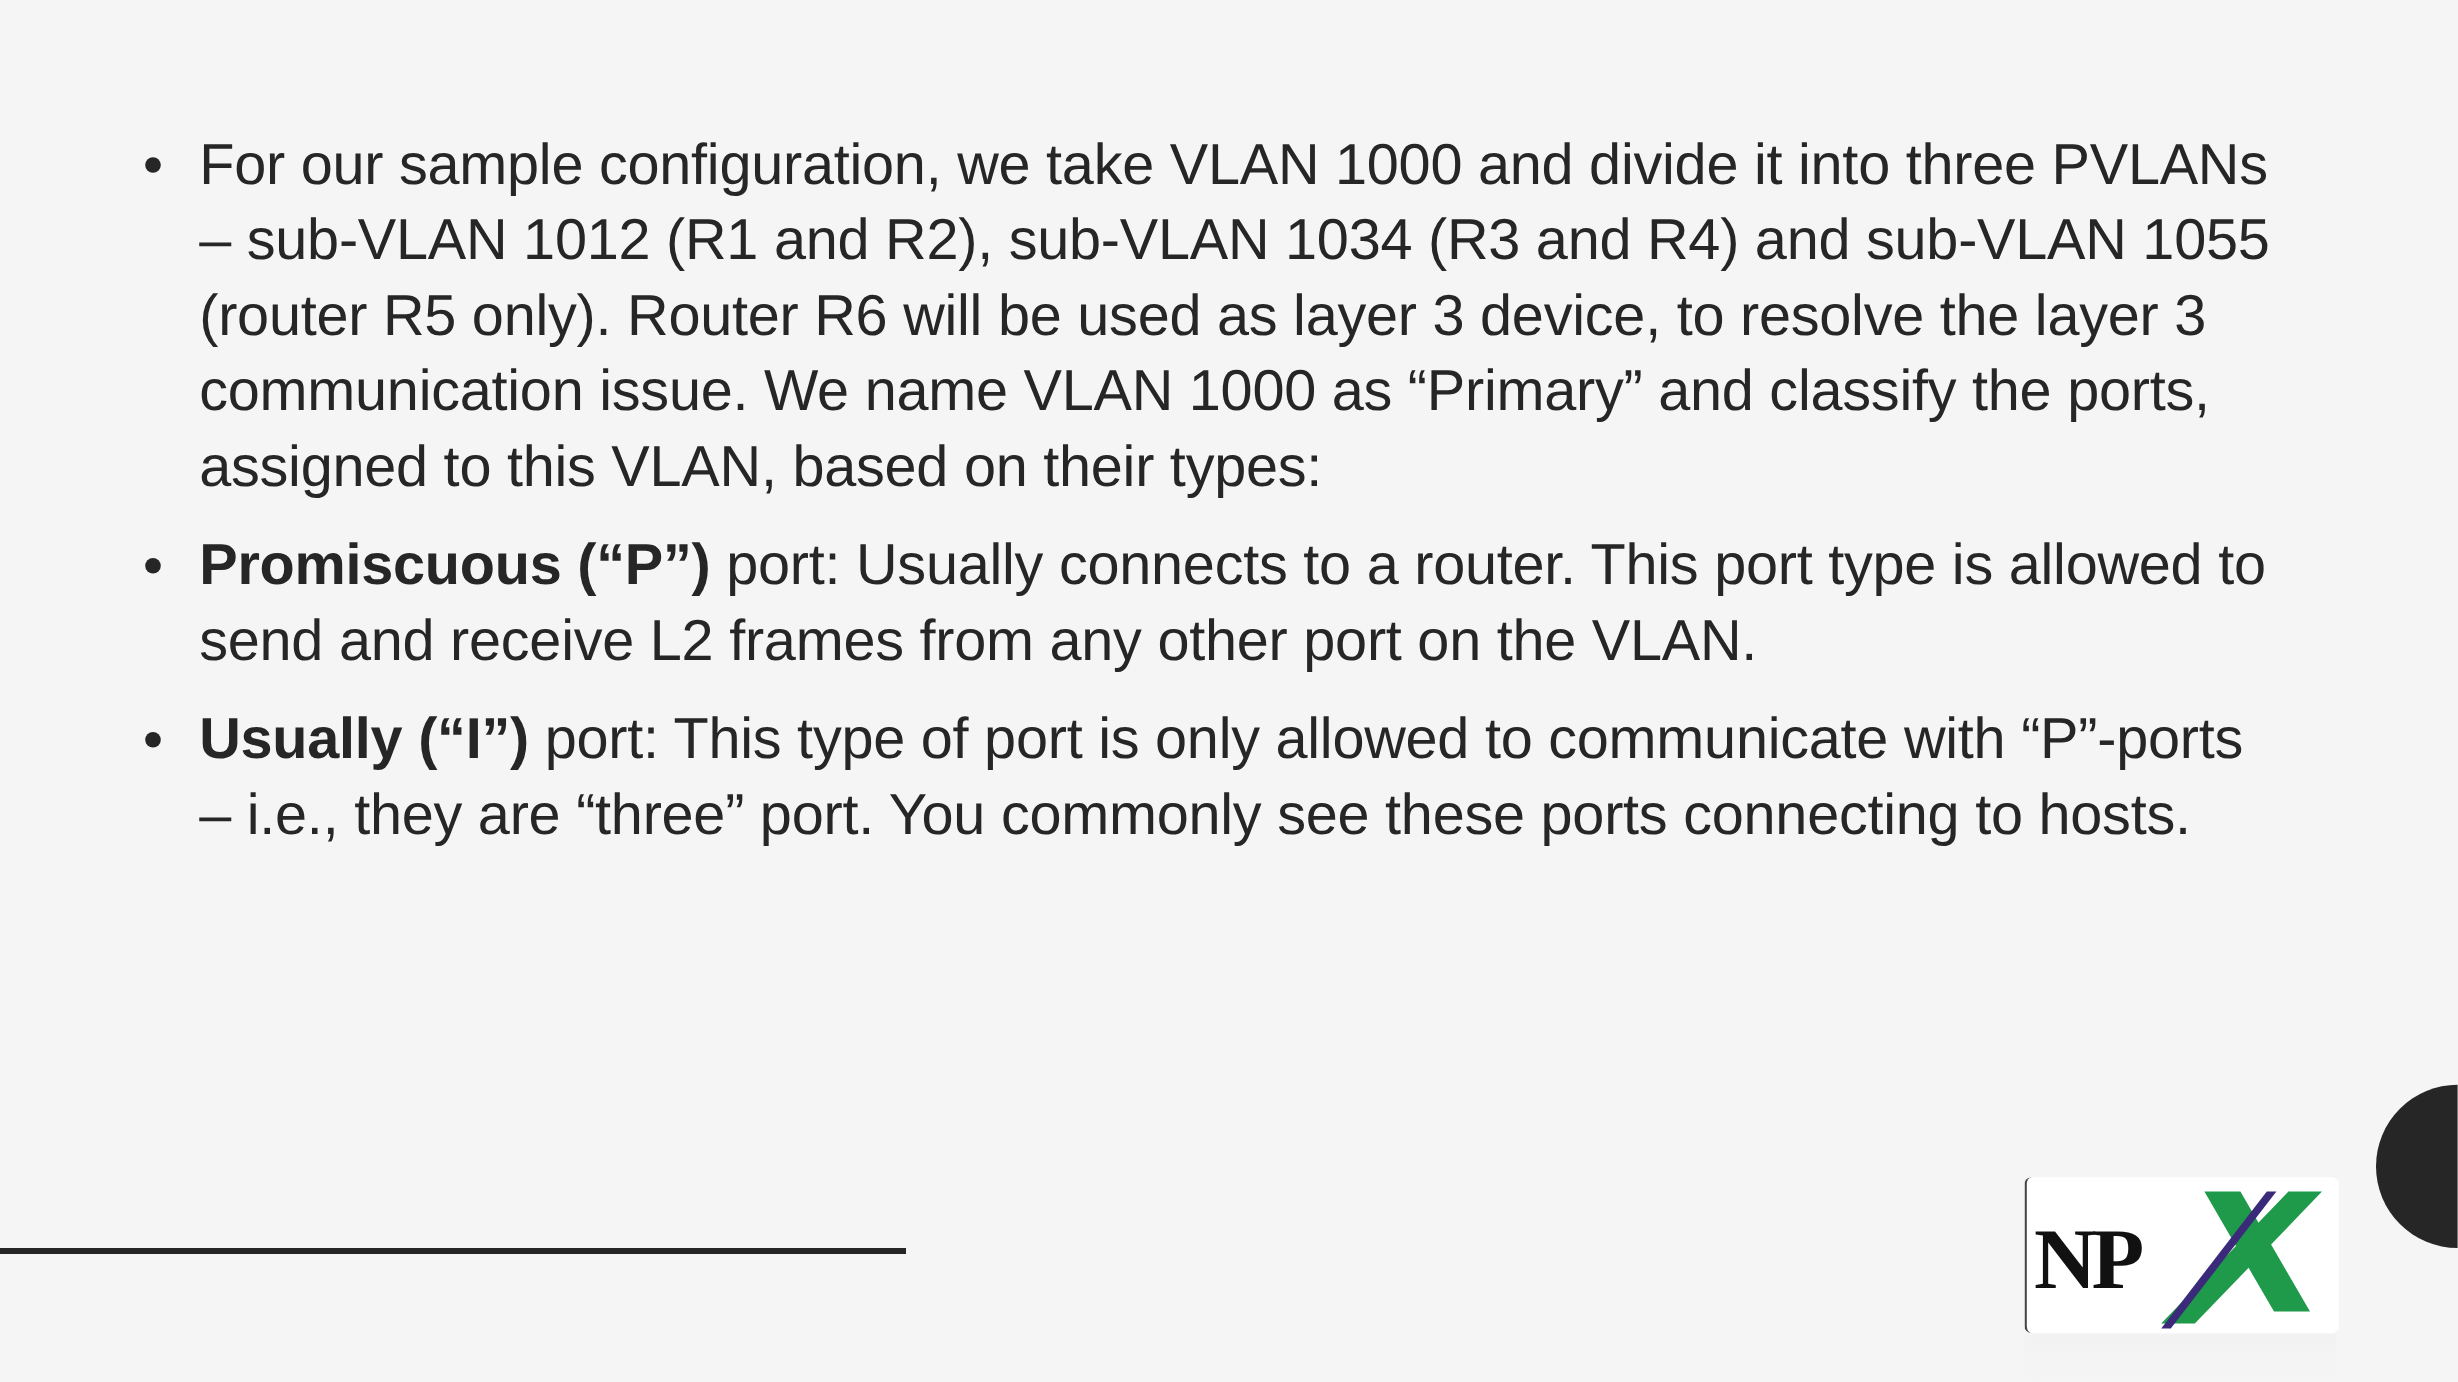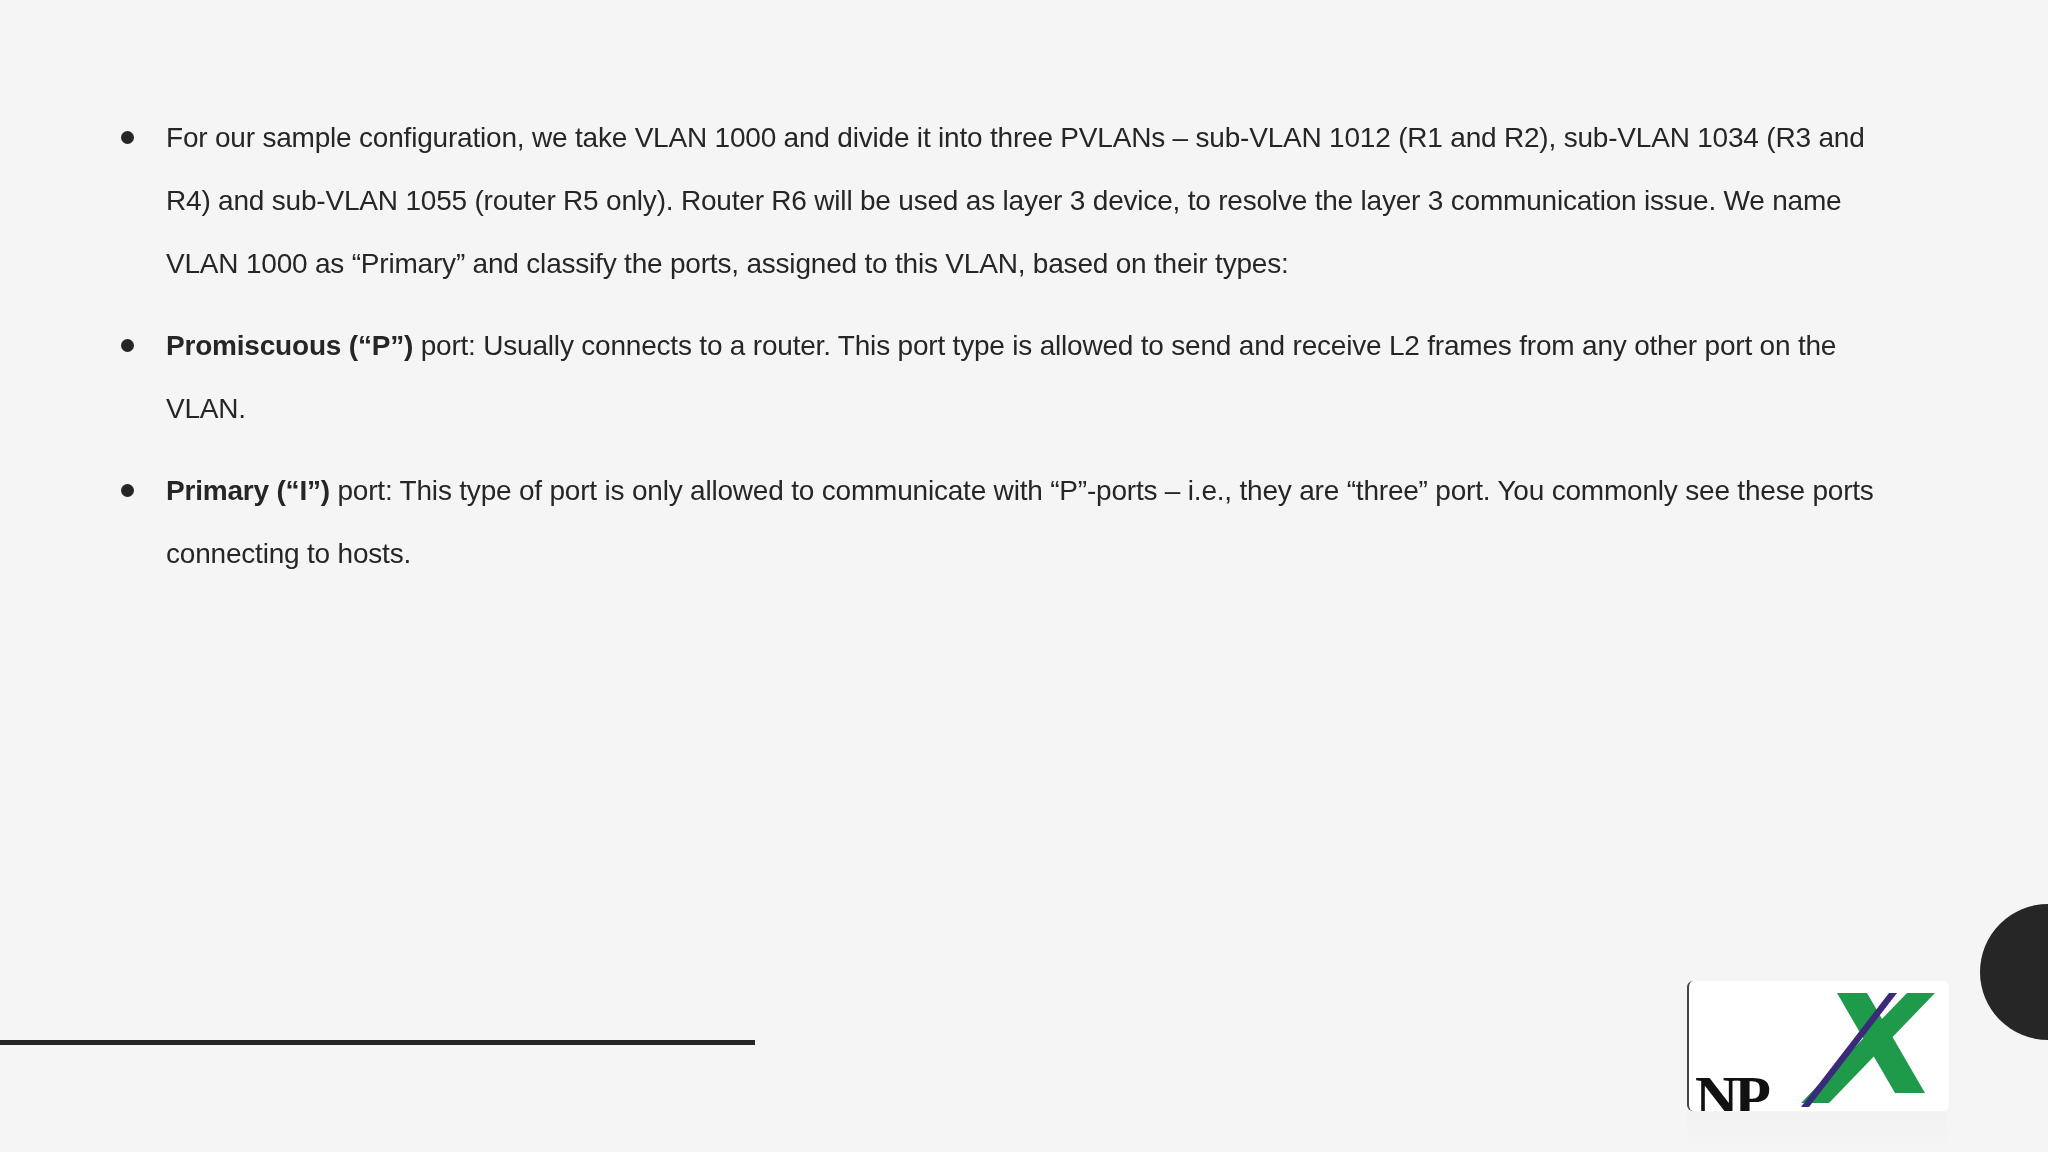--- a/index.html
+++ b/index.html
@@ -17,21 +17,21 @@
     }
     .slide-body {
       position: absolute;
       left: 116px;
       top: 106px;
       width: 1788px;
     }
     .bullet {
       position: relative;
       padding-left: 50px;
-      font-size: 28px;
+      font-size: 48px;
       line-height: 63px;
       text-align: justify;
       margin: 0 0 19px 0;
       letter-spacing: -0.2px;
     }
     .bullet.last-line-left {
       text-align: left;
     }
     .bullet-dot {
       position: absolute;
@@ -72,25 +72,24 @@
       border-radius: 6px;
       border-left: 2px solid #444;
       overflow: hidden;
     }
     .logo-text {
       position: absolute;
       left: 6px;
       top: 18px;
       font-family: "Liberation Serif", "DejaVu Serif", serif;
       font-weight: bold;
-      font-size: 60px;
+      font-size: 72px;
       line-height: 100px;
       color: #111;
       letter-spacing: -4px;
-      margin-top: 48px;
     }
     .logo-x {
       position: absolute;
       left: 0;
       top: 0;
       width: 260px;
       height: 130px;
     }
     .logo-reflection {
       position: absolute;
@@ -109,21 +108,21 @@
   <p class="bullet last-line-left">
     <span class="bullet-dot"></span>
     <span>For our sample configuration, we take VLAN 1000 and divide it into three PVLANs – sub-VLAN 1012 (R1 and R2), sub-VLAN 1034 (R3 and R4) and sub-VLAN 1055 (router R5 only). Router R6 will be used as layer 3 device, to resolve the layer 3 communication issue. We name VLAN 1000 as “Primary” and classify the ports, assigned to this VLAN, based on their types:</span>
   </p>
   <p class="bullet last-line-left">
     <span class="bullet-dot"></span>
     <span class="term">Promiscuous (“P”)</span><span> port: Usually connects to a router. This port type is allowed to send and receive L2 frames from any other port on the VLAN.</span>
   </p>
   <p class="bullet last-line-left">
     <span class="bullet-dot"></span>
-    <span class="term">Primary (“I”)</span><span> port: This type of port is only allowed to communicate with “P”-ports – i.e., they are “three” port. You commonly see these ports connecting to hosts.</span>
+    <span class="term">Usually (“I”)</span><span> port: This type of port is only allowed to communicate with “P”-ports – i.e., they are “three” port. You commonly see these ports connecting to hosts.</span>
   </p>
 </div>
 
 <div class="footer-rule"></div>
 
 <div class="corner-circle"></div>
 
 <div class="logo">
   <span class="logo-text">NP</span>
   <svg class="logo-x" viewBox="0 0 260 130" xmlns="http://www.w3.org/2000/svg">

